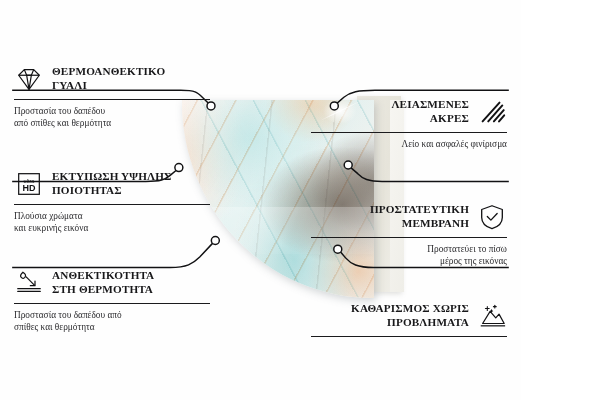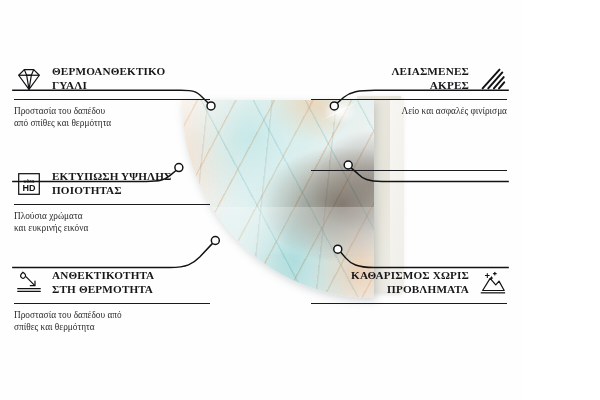--- a/index.html
+++ b/index.html
@@ -85,21 +85,21 @@
     background: radial-gradient(closest-side, rgba(255,255,255,1), rgba(255,255,255,0));
     transform: rotate(-26deg);
   }
 
   
   #wires { position: absolute; inset: 0; pointer-events: none; }
 
   
   .feat { position: absolute; width: 196px; }
   .feat.left  { left: 14px;  text-align: left; }
-  .feat.right { right: 14px; text-align: right; }
+  .feat.right { right: 14px; text-align: right; margin-top: 33px; }
 
   .head {
     display: flex; align-items: center; gap: 8px;
     min-height: 34px;
   }
   .feat.right .head { flex-direction: row-reverse; }
 
   .title {
     font-size: 11.2px;
     line-height: 13.6px;
@@ -236,21 +236,35 @@
           </svg>
       </span>
       <div class="title">ΛΕΙΑΣΜΕΝΕΣ
 ΑΚΡΕΣ</div>
     </div>
     <div class="rule"></div>
     <div class="desc">Λείο και ασφαλές φινίρισμα</div>
   </div>
 
   <div class="feat right" style="top:167px">
-    <div class="rule"></div>
+    <div class="head">
+      <span class="icon">
+        <svg viewBox="0 0 32 32">
+            <g fill="none" stroke="#121214" stroke-width="1.4" stroke-linejoin="round" stroke-linecap="round">
+          <path d="M16 4 L27 8 V16.5 C27 22.5 22 26.6 16 28.5 C10 26.6 5 22.5 5 16.5 V8 Z"></path>
+          <path d="M11 15.5 L14.8 19.3 L21.5 12.2"></path>
+        </g>
+          </svg>
+      </span>
+      <div class="title">ΠΡΟΣΤΑΤΕΥΤΙΚΗ
+ΜΕΜΒΡΑΝΗ</div>
+    </div>
+    <div class="rule"></div>
+    <div class="desc">Προστατεύει το πίσω
+μέρος της εικόνας</div>
   </div>
 
   <div class="feat right" style="top:266px">
     <div class="head">
       <span class="icon">
         <svg viewBox="0 0 32 32">
           <g fill="none" stroke="#121214" stroke-width="1.3" stroke-linejoin="round">
             <path d="M6 24 L14 11 L20 18 L23.5 14 L29 24 Z"></path>
             <path d="M4 26.5 H30"></path>
           </g>

